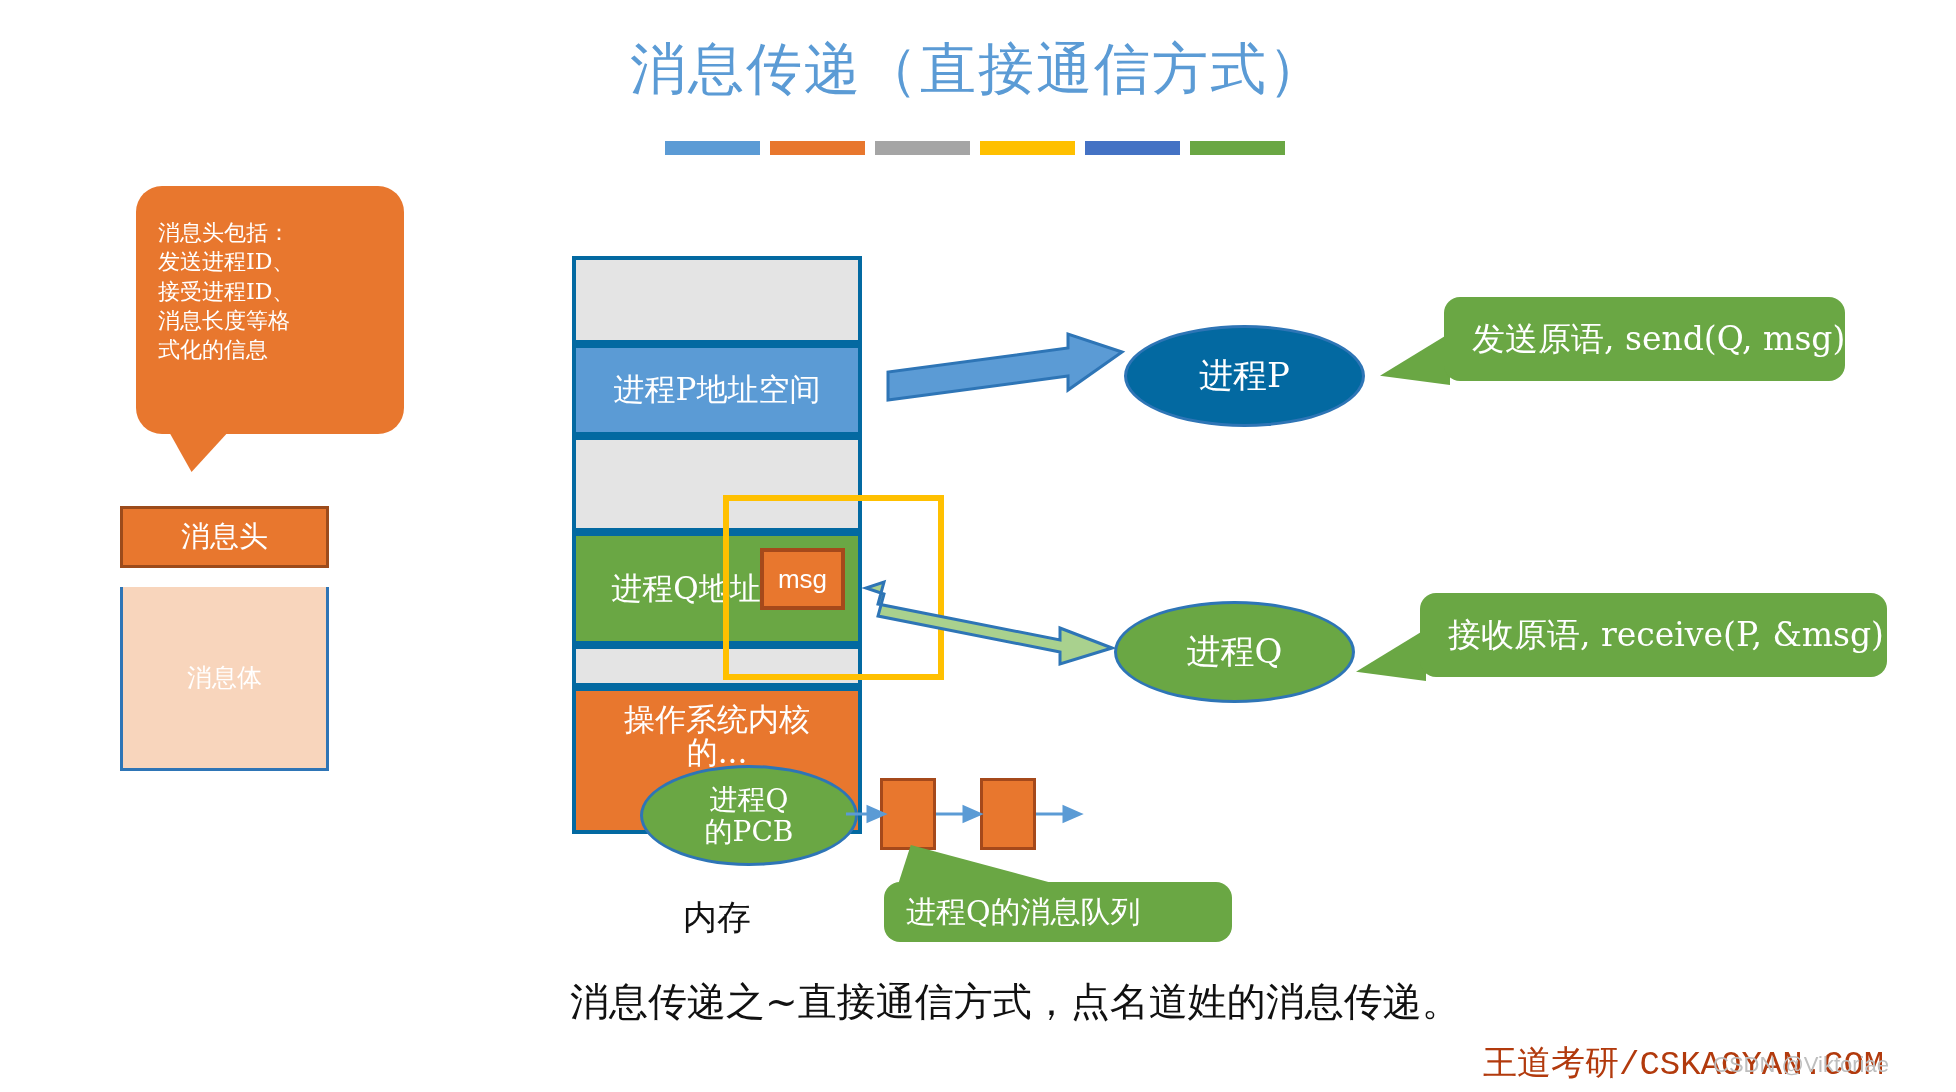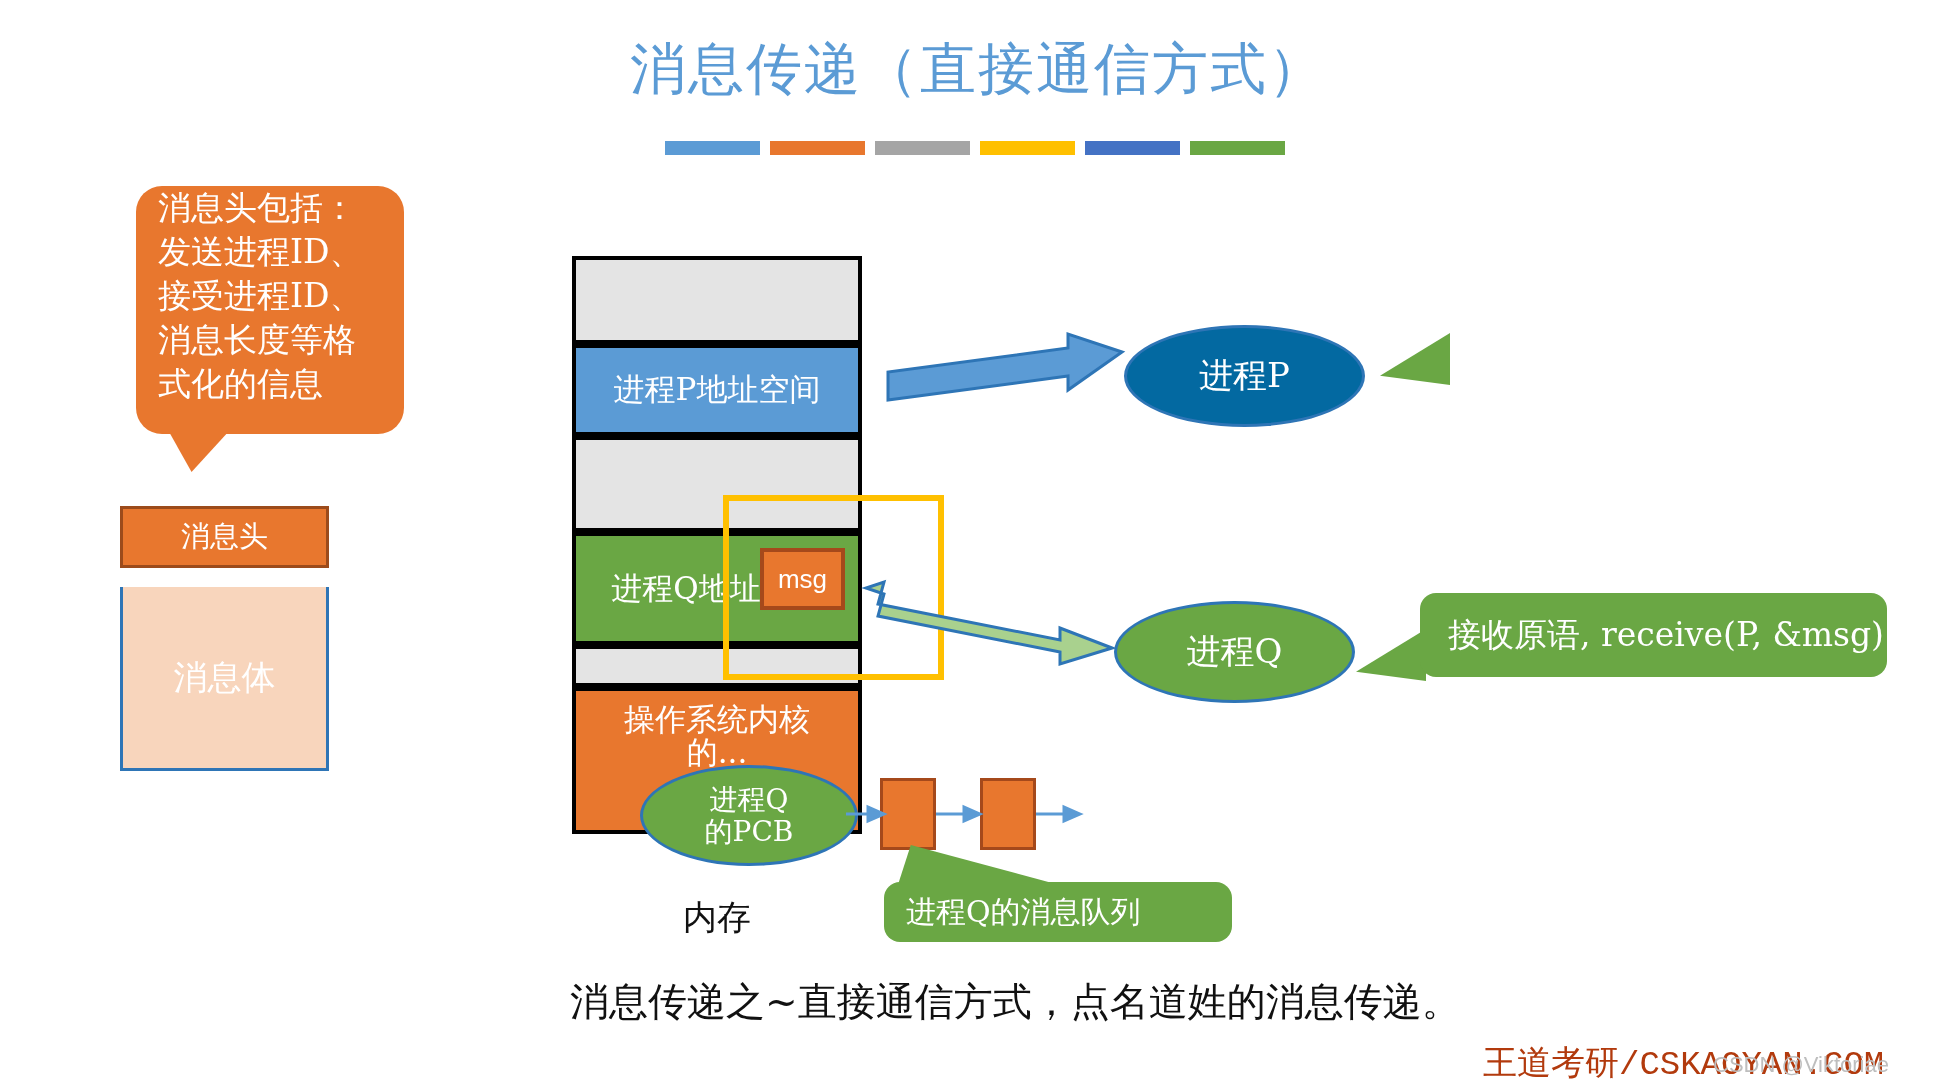--- a/index.html
+++ b/index.html
@@ -21,22 +21,22 @@
   }
   .bars{position:absolute;left:665px;top:141px;width:620px;height:14px;display:flex;gap:10px;}
   .bars i{display:block;flex:1 1 auto;height:14px;}
 
   
   .callout-left{
     position:absolute;left:136px;top:186px;width:268px;height:248px;
     background:#E8772E;border-radius:26px;
     color:#fff;
     font-family:"DejaVu Serif","Liberation Serif",serif;
-    font-size:33px;line-height:1.33;
-    padding:0 14px 0 22px;box-sizing:border-box;
+    font-size:22px;line-height:1.33;
+    padding:32px 14px 0 22px;box-sizing:border-box;
     text-align:left;
   }
   .callout-left-tail{
     position:absolute;left:168px;top:430px;width:62px;height:42px;
     background:#E8772E;
     clip-path:polygon(0 0,100% 0,38% 100%);
   }
 
   
   .msg-head{
@@ -45,28 +45,28 @@
     color:#fff;
     font-family:"DejaVu Serif","Liberation Serif",serif;
     font-size:29px;display:flex;align-items:center;justify-content:center;
   }
   .msg-body{
     position:absolute;left:120px;top:587px;width:209px;height:184px;
     background:#F8D5BC;border:3px solid #2E75B6;
     border-top:none;box-sizing:border-box;
     color:#ffffff;
     font-family:"DejaVu Serif","Liberation Serif",serif;
-    font-size:34px;display:flex;align-items:center;justify-content:center;
+    font-size:25px;display:flex;align-items:center;justify-content:center;
   }
 
   
   .memcol{position:absolute;left:572px;top:256px;width:290px;height:625px;}
   .memblk{
     position:absolute;left:0;width:290px;box-sizing:border-box;
-    border:4px solid #000000;
+    border:4px solid #0369a1;
     display:flex;align-items:center;justify-content:center;
     color:#fff;
     font-family:"DejaVu Serif","Liberation Serif",serif;
     font-size:31px;white-space:nowrap;
   }
   .memlabel{
     position:absolute;left:572px;top:895px;width:290px;text-align:center;
     font-family:"DejaVu Serif","Liberation Serif",serif;
     font-size:34px;color:#111;
   }
@@ -225,20 +225,23 @@
   <div class="qbox qb2"></div>
 
   <div class="proc proc-p">
     <span>进程P</span>
   </div>
   <div class="proc proc-q">
     <span>进程Q</span>
   </div>
 
   <div class="tail-send"></div>
+  <div class="callout-g c-send">
+    <span>发送原语, send(Q, msg)</span>
+  </div>
 
   <div class="tail-recv"></div>
   <div class="callout-g c-recv">
     <span>接收原语, receive(P, &amp;msg)</span>
   </div>
 
   <div class="tail-queue"></div>
   <div class="callout-g c-queue">
     <span>进程Q的消息队列</span>
   </div>

